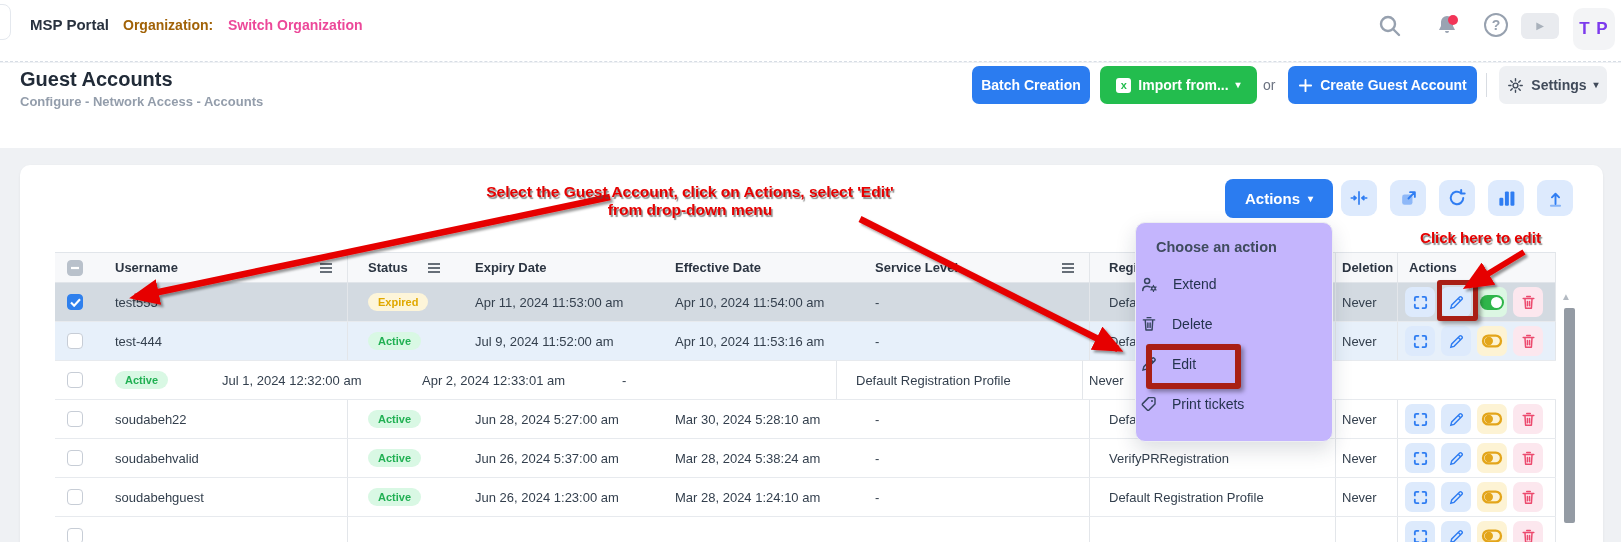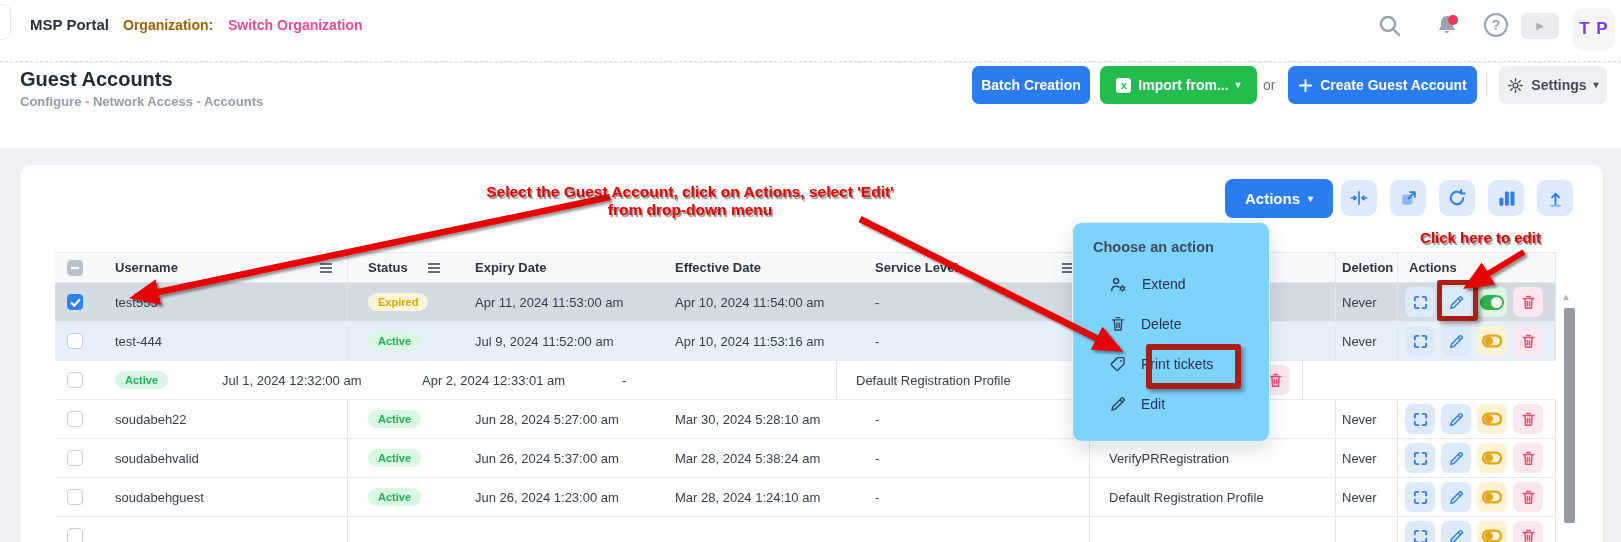--- a/index.html
+++ b/index.html
@@ -77,23 +77,23 @@
   .abtn.amber { background:#fdf3d4; color:#e3a51a; }
   .abtn.red { background:#fce7ee; color:#ec4a6e; }
   .pill-on { width:24px; height:15px; border-radius:8px; background:#2fb54a; position:relative; }
   .pill-on i { position:absolute; right:2px; top:2px; width:11px; height:11px; border-radius:50%; background:#fff; }
 
   
   .sbar-up { position:absolute; left:1561px; top:291px; font-size:10px; color:#b3bac2; z-index:9; }
   .sbar-thumb { position:absolute; left:1564px; top:308px; width:11px; height:215px; background:#949ba4; border-radius:2px; z-index:9; }
 
   
-  .dd { position:absolute; left:1072px; top:222px; width:198px; height:220px; background:#7dd3fc; border:1px solid #edeef2; border-radius:10px; box-shadow:0 8px 20px rgba(30,40,60,.15); z-index:40; }
+  .dd { position:absolute; left:1135px; top:222px; width:198px; height:220px; background:#c4b5fd; border:1px solid #edeef2; border-radius:10px; box-shadow:0 8px 20px rgba(30,40,60,.15); z-index:40; }
   .ddhead { padding:16px 0 9px 20px; font-size:14.5px; font-weight:bold; color:#3f4b5e; }
-  .dditem { height:40px; display:flex; align-items:center; gap:14px; padding-left:36px; font-size:14px; color:#24334e; cursor:pointer; }
+  .dditem { height:40px; display:flex; align-items:center; gap:14px; padding-left:4px; font-size:14px; color:#24334e; cursor:pointer; }
   .dditem .dicon { display:flex; color:#35445f; }
 
   
   .anno { position:absolute; z-index:60; color:#e60000; font-weight:bold; text-shadow:1.5px 1.5px 1px rgba(80,80,80,.65); text-align:center; pointer-events:none; }
   .anno.l1 { left:440px; top:183px; width:500px; font-size:15.5px; }
   .anno.l2 { left:440px; top:201px; width:500px; font-size:15.5px; }
   .anno.ce { left:1393px; top:229px; width:175px; font-size:15px; }
   .redbox { position:absolute; border:6px solid #a91f15; border-radius:3px; box-shadow:3px 3px 4px rgba(0,0,0,.35); z-index:55; pointer-events:none; }
   .redbox.edit { left:1146px; top:344px; width:95px; height:45px; }
   .redbox.pencil { left:1437px; top:280px; width:41px; height:41px; border-width:5px; }
@@ -578,35 +578,35 @@
           <svg width="18" height="18" viewBox="0 0 24 24">
             <path d="M4.5 6.5h15M9.5 3.5h5M7 6.5l.9 13.5h8.2L17 6.5M10.5 10.5v6M13.5 10.5v6" fill="none" stroke="currentColor" stroke-width="1.9" stroke-linecap="round" stroke-linejoin="round"></path>
           </svg>
         </span>
     <span>Delete</span>
   </div>
 
   <div class="dditem">
     <span class="dicon">
           <svg width="18" height="18" viewBox="0 0 24 24">
-            <path d="M3.5 11.5l8-8h7a1.5 1.5 0 0 1 1.5 1.5v7l-8 8a1.6 1.6 0 0 1-2.3 0l-6.2-6.2a1.6 1.6 0 0 1 0-2.3z" fill="none" stroke="currentColor" stroke-width="1.9" stroke-linejoin="round"></path>
-            <circle cx="16" cy="8" r="1.3" fill="currentColor"></circle>
+            <path d="M4 20l1.2-4.5L16.5 4.2a1.6 1.6 0 0 1 2.3 0l1 1a1.6 1.6 0 0 1 0 2.3L8.5 18.8 4 20z" fill="none" stroke="currentColor" stroke-width="1.9"></path>
+            <path d="M14.5 6.2l3.3 3.3" stroke="currentColor" stroke-width="1.9"></path>
           </svg>
         </span>
-    <span>Print tickets</span>
+    <span>Edit</span>
   </div>
 
   <div class="dditem">
     <span class="dicon">
           <svg width="18" height="18" viewBox="0 0 24 24">
-            <path d="M4 20l1.2-4.5L16.5 4.2a1.6 1.6 0 0 1 2.3 0l1 1a1.6 1.6 0 0 1 0 2.3L8.5 18.8 4 20z" fill="none" stroke="currentColor" stroke-width="1.9"></path>
-            <path d="M14.5 6.2l3.3 3.3" stroke="currentColor" stroke-width="1.9"></path>
+            <path d="M3.5 11.5l8-8h7a1.5 1.5 0 0 1 1.5 1.5v7l-8 8a1.6 1.6 0 0 1-2.3 0l-6.2-6.2a1.6 1.6 0 0 1 0-2.3z" fill="none" stroke="currentColor" stroke-width="1.9" stroke-linejoin="round"></path>
+            <circle cx="16" cy="8" r="1.3" fill="currentColor"></circle>
           </svg>
         </span>
-    <span>Edit</span>
+    <span>Print tickets</span>
   </div>
 </div>
 </div>
 
 <div class="redbox edit"></div>
 <div class="redbox pencil"></div>
 
 <svg id="arrows" width="1621" height="542">
   <defs>
     <marker id="ah" markerUnits="userSpaceOnUse" markerWidth="30" markerHeight="26" refX="24" refY="13" orient="auto">

